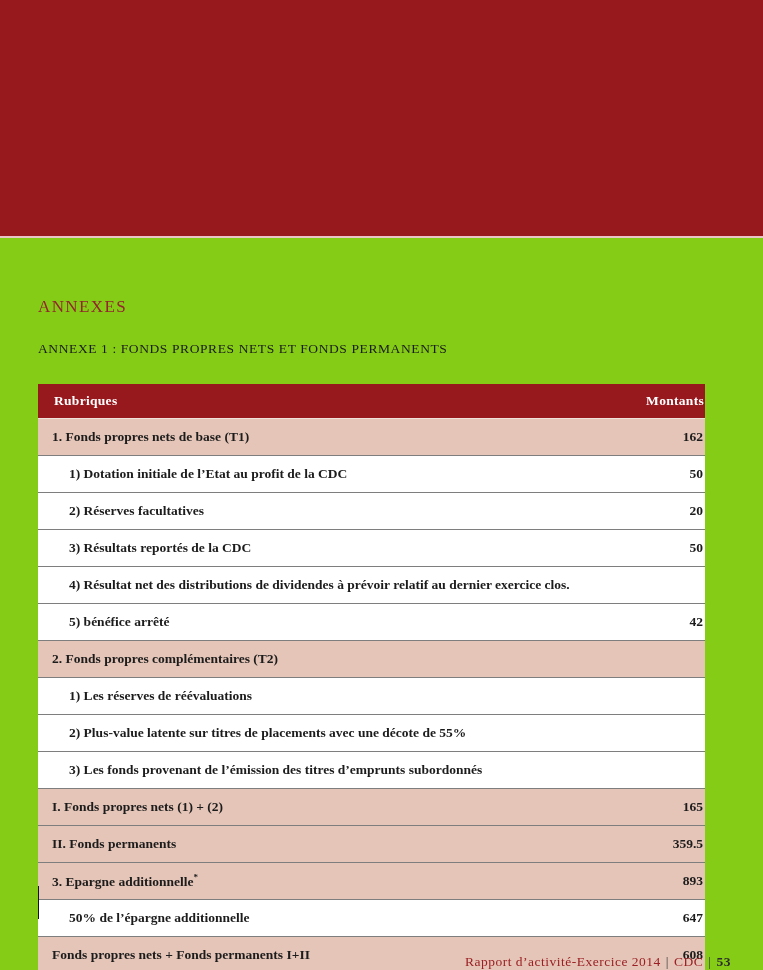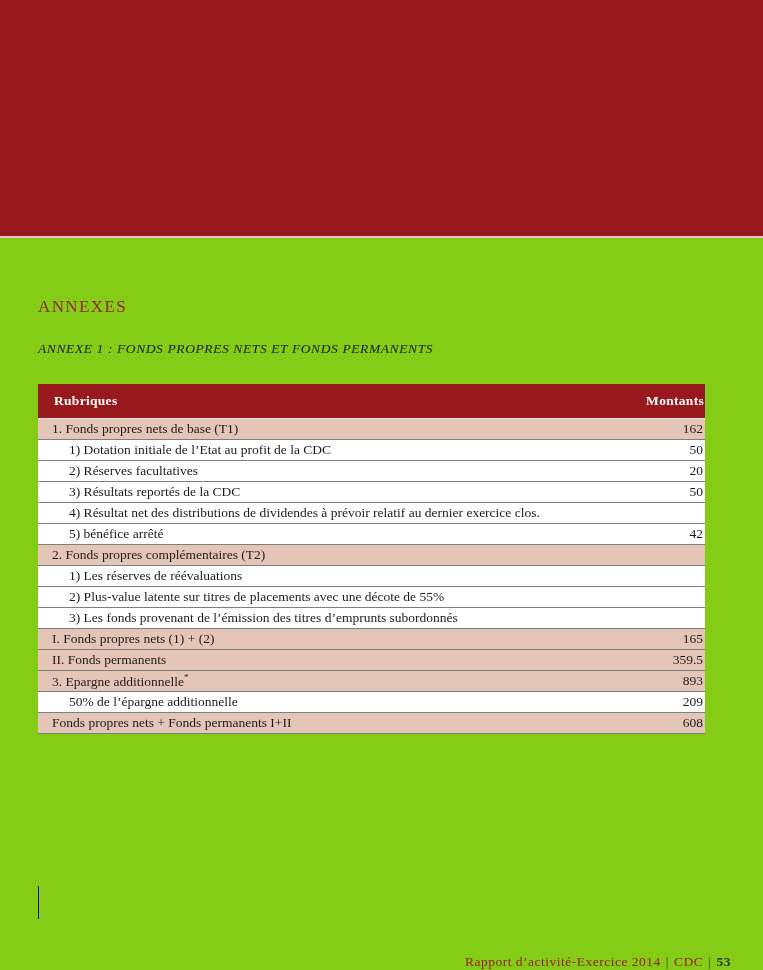--- a/index.html
+++ b/index.html
@@ -37,21 +37,20 @@
 
   .annexe-subtitle {
     position: absolute;
     top: 341px;
     left: 38px;
     margin: 0;
     font-size: 13.5px;
     font-weight: normal;
     letter-spacing: 0.6px;
     color: #1b1b1b;
-    font-style: italic;
   }
 
   table.fp-table {
     position: absolute;
     top: 384px;
     left: 38px;
     width: 667px;
     border-collapse: collapse;
     font-size: 13.5px;
     table-layout: fixed;
@@ -63,25 +62,26 @@
     background: var(--banner-red, #98191D);
     color: #ffffff;
     font-weight: bold;
     height: 34px;
     border-bottom: 1px solid #F0E1DB;
   }
   .fp-table th.h-label { text-align: left; padding-left: 16px; letter-spacing: 0.3px; }
   .fp-table th.h-value { text-align: right; letter-spacing: 0.3px; }
 
   .fp-table tbody td {
-    height: 21px;
+    height: 37px;
     border-bottom: 1px solid #7E7E7E;
     background: #ffffff;
     white-space: nowrap;
     overflow: hidden;
+    font-weight: bold;
   }
   .fp-table tbody tr.hl td { background: var(--row-pink, #E5C5B7); }
   .fp-table td.t-label { text-align: left; padding-left: 14px; }
   .fp-table tbody tr.indent td.t-label { padding-left: 31px; }
   .fp-table td.t-value { text-align: right; padding-right: 2px; }
   .fp-table sup { font-size: 9px; }
 
   .footnote-rule {
     position: absolute;
     left: 38px;
@@ -183,21 +183,21 @@
         <tr class="hl">
       <td class="t-label">II. Fonds permanents</td>
       <td class="t-value">359.5</td>
     </tr>
         <tr class="hl">
       <td class="t-label">3. Epargne additionnelle<sup>*</sup></td>
       <td class="t-value">893</td>
     </tr>
         <tr class="indent">
       <td class="t-label">50% de l’épargne additionnelle</td>
-      <td class="t-value">209</td>
+      <td class="t-value">647</td>
     </tr>
         <tr class="hl">
       <td class="t-label">Fonds propres nets + Fonds permanents I+II</td>
       <td class="t-value">608</td>
     </tr>
       </tbody>
   </table>
 
   <div class="footnote-rule"></div>
 

